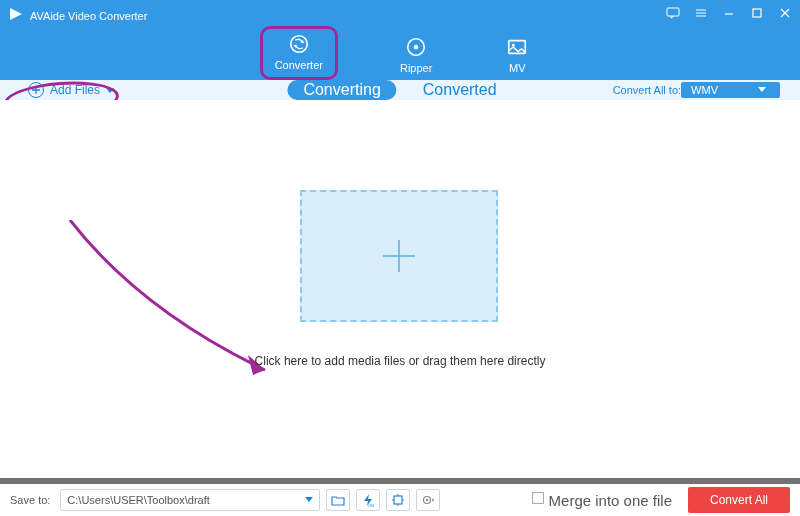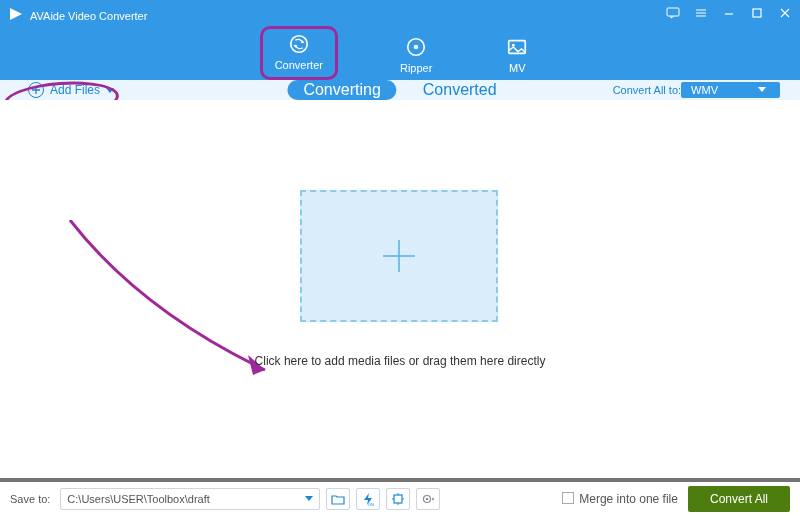--- a/index.html
+++ b/index.html
@@ -24,28 +24,28 @@
 .seg{height:20px;border-radius:10px;font-size:16px;display:flex;align-items:center;padding:0 16px;cursor:pointer}
 .seg.active{background:#3399e6;color:#fff}
 .seg.inactive{color:#1987d7;margin-left:10px}
 .convertall-to{position:absolute;right:20px;display:flex;align-items:center;font-size:11px;color:#1987d7}
 .fmt{background:#3399e6;color:#fff;padding:2px 14px 2px 10px;border-radius:2px;display:flex;align-items:center;gap:40px;font-size:11px;cursor:pointer}
 .main{height:370px;position:relative;background:#fff}
 .dropzone{position:absolute;left:300px;top:90px;width:198px;height:132px;border:2px dashed #8cc9f0;background:#d9edfb;display:flex;align-items:center;justify-content:center;cursor:pointer}
 .dropzone .bigplus{color:#5aaee9}
 .droptext{position:absolute;left:50%;transform:translateX(-50%);top:254px;font-size:12px;color:#333}
 .arrow{position:absolute;left:60px;top:120px;pointer-events:none}
-.footer{position:absolute;bottom:0;left:0;right:0;height:38px;border-top:4px solid #737373;background:#fff;display:flex;align-items:center;padding:0 10px;gap:6px}
+.footer{position:absolute;bottom:0;left:0;right:0;height:38px;border-top:6px solid #737373;background:#fff;display:flex;align-items:center;padding:0 10px;gap:6px}
 .saveto{font-size:11px;color:#555;margin-right:4px}
 .pathbox{flex:0 0 260px;height:22px;border:1px solid #cdd6de;border-radius:2px;display:flex;align-items:center;padding:0 6px;font-size:11px;color:#555;justify-content:space-between}
 .iconbtn{width:24px;height:22px;border:1px solid #cdd6de;border-radius:2px;display:flex;align-items:center;justify-content:center;cursor:pointer;color:#1987d7}
 .flex1{flex:1}
-.merge{display:flex;align-items:flex-start;gap:5px;font-size:12px;color:#555;margin-right:4px;cursor:pointer}
+.merge{display:flex;align-items:flex-start;gap:5px;font-size:15px;color:#555;margin-right:10px;cursor:pointer}
 .merge .cb{width:12px;height:12px;border:1px solid #aaa;background:#fff}
-.convertbtn{background:#4d7c0f;color:#fff;border:none;height:26px;padding:0 22px;border-radius:2px;font-size:12px;cursor:pointer}
+.convertbtn{background:#ef4444;color:#fff;border:none;height:26px;padding:0 22px;border-radius:2px;font-size:12px;cursor:pointer}
 </style>
 </head>
 <body>
 
 <div class="header">
   <div class="titlebar">
     <span class="logo">
       <svg viewBox="0 0 16 16">
           <polygon points="2,2 14,8 2,14" fill="#fff"></polygon>
         </svg>

